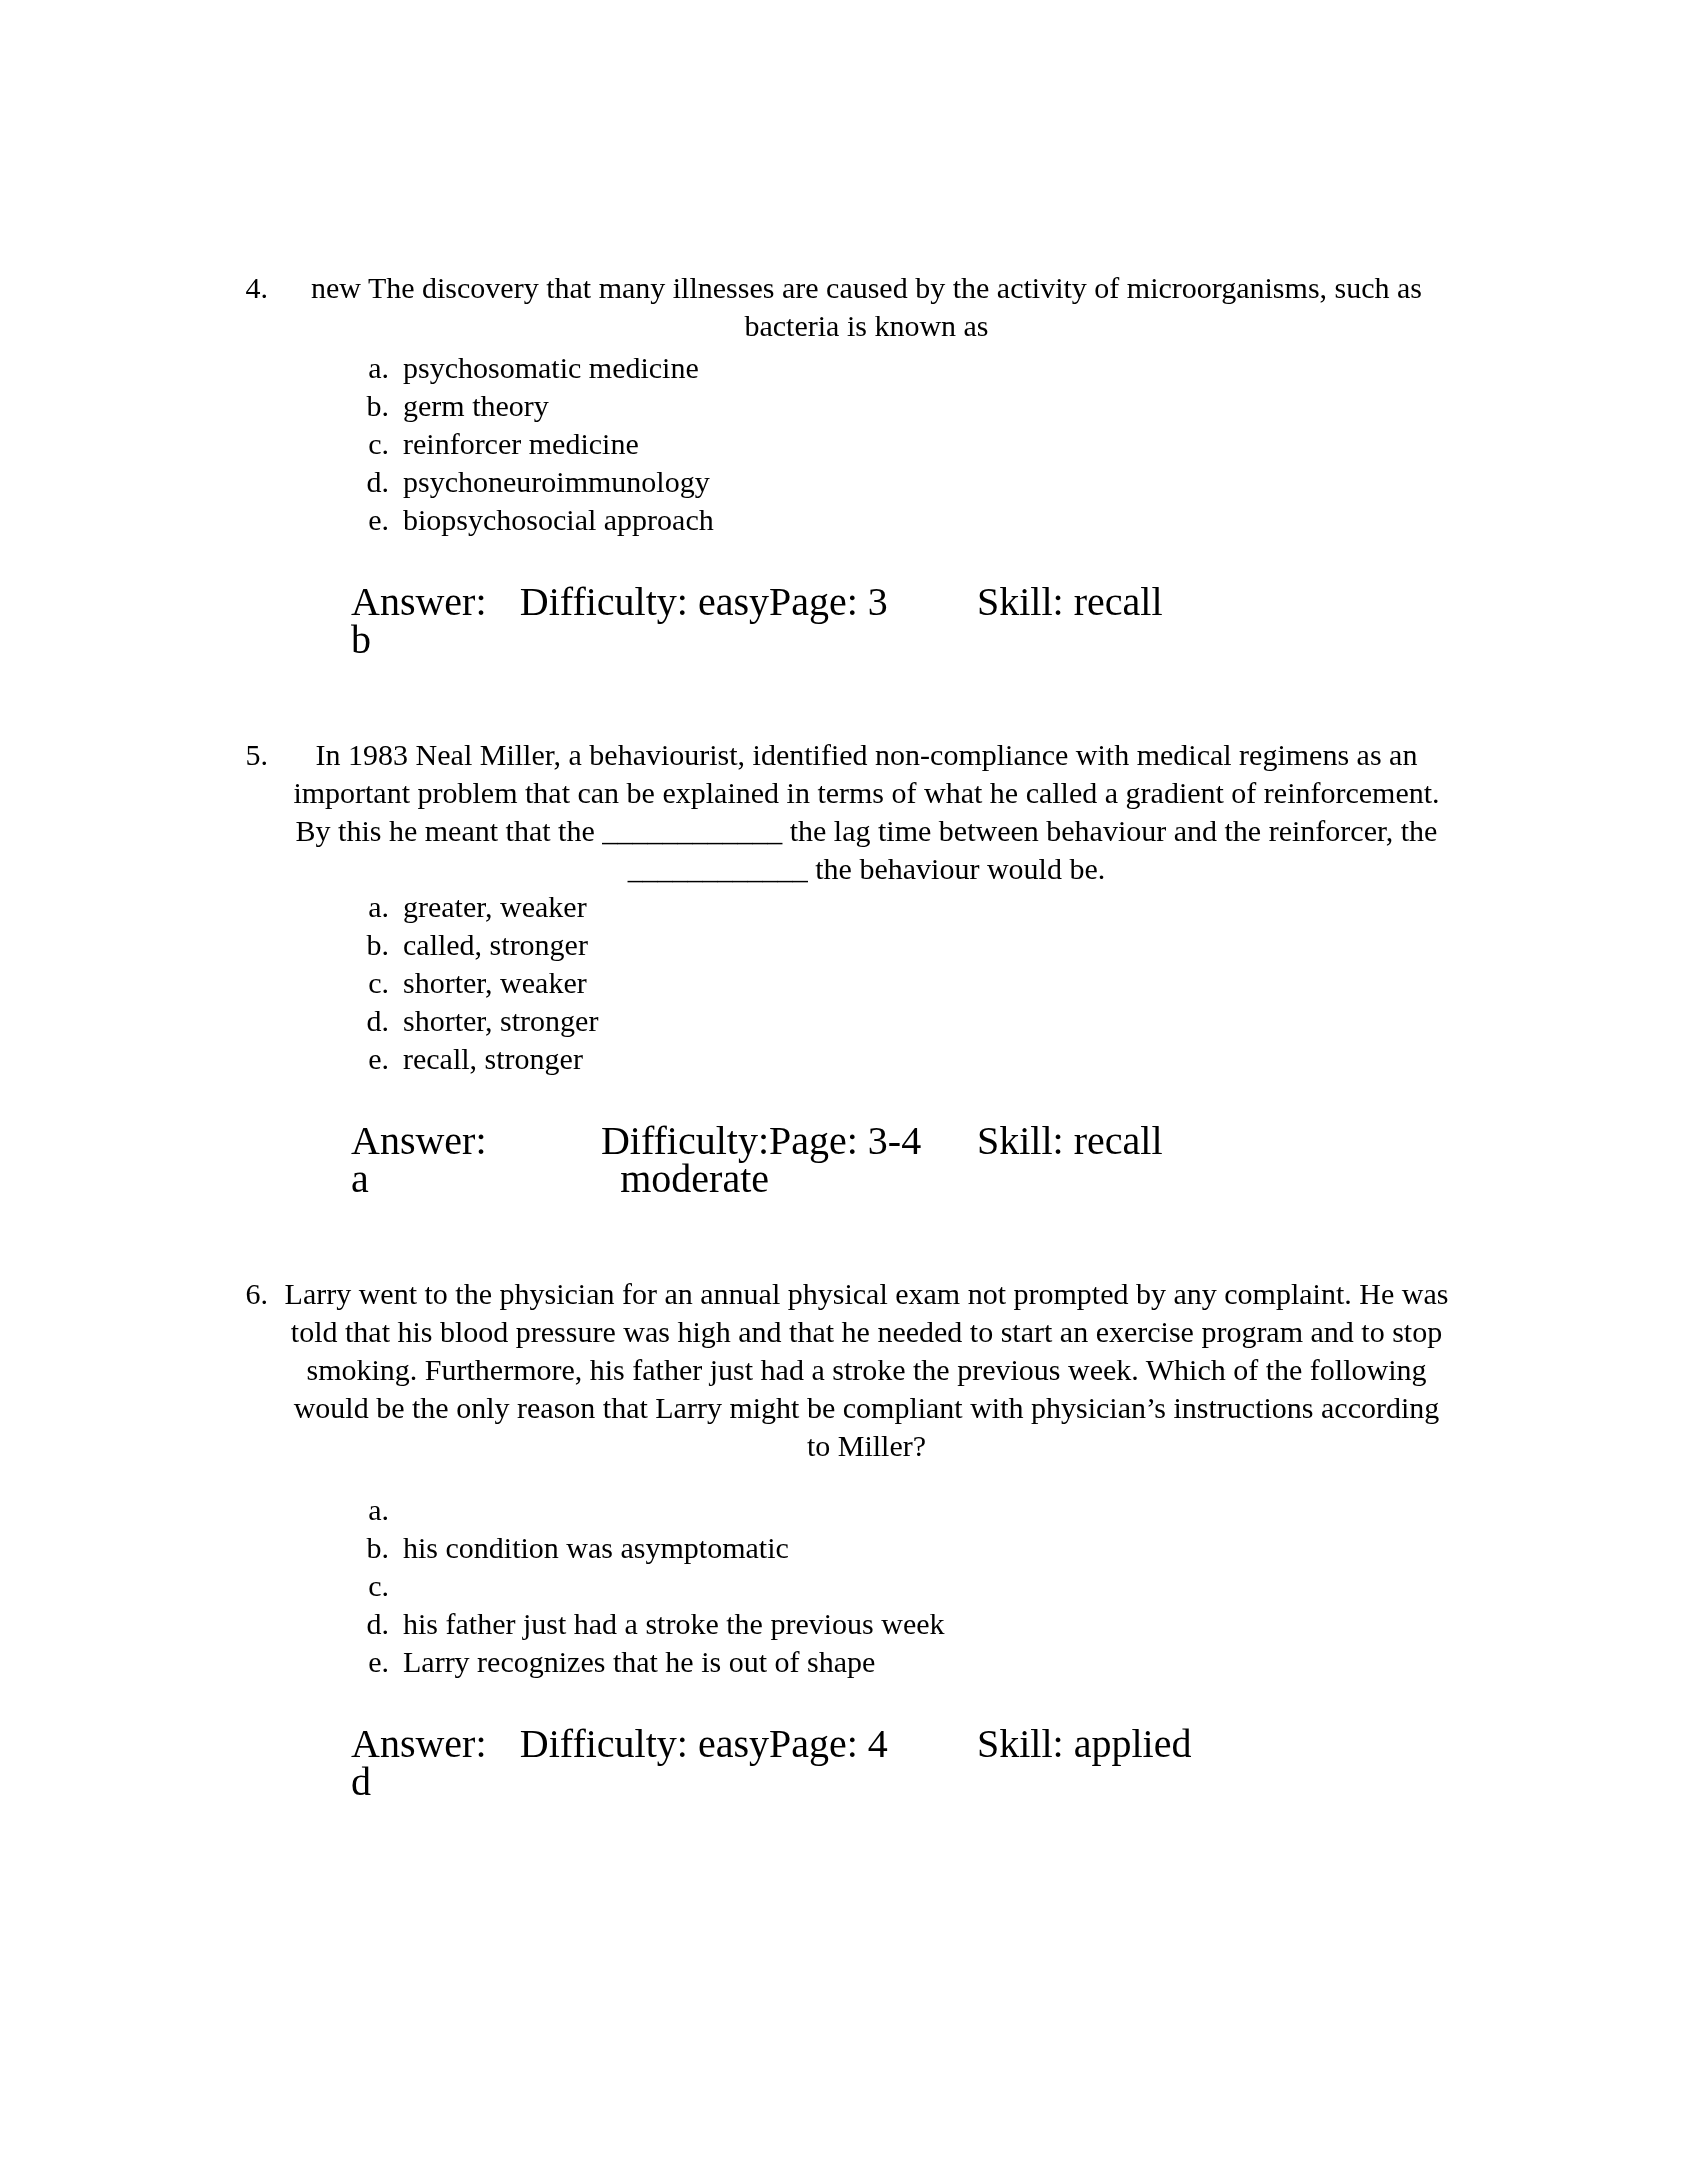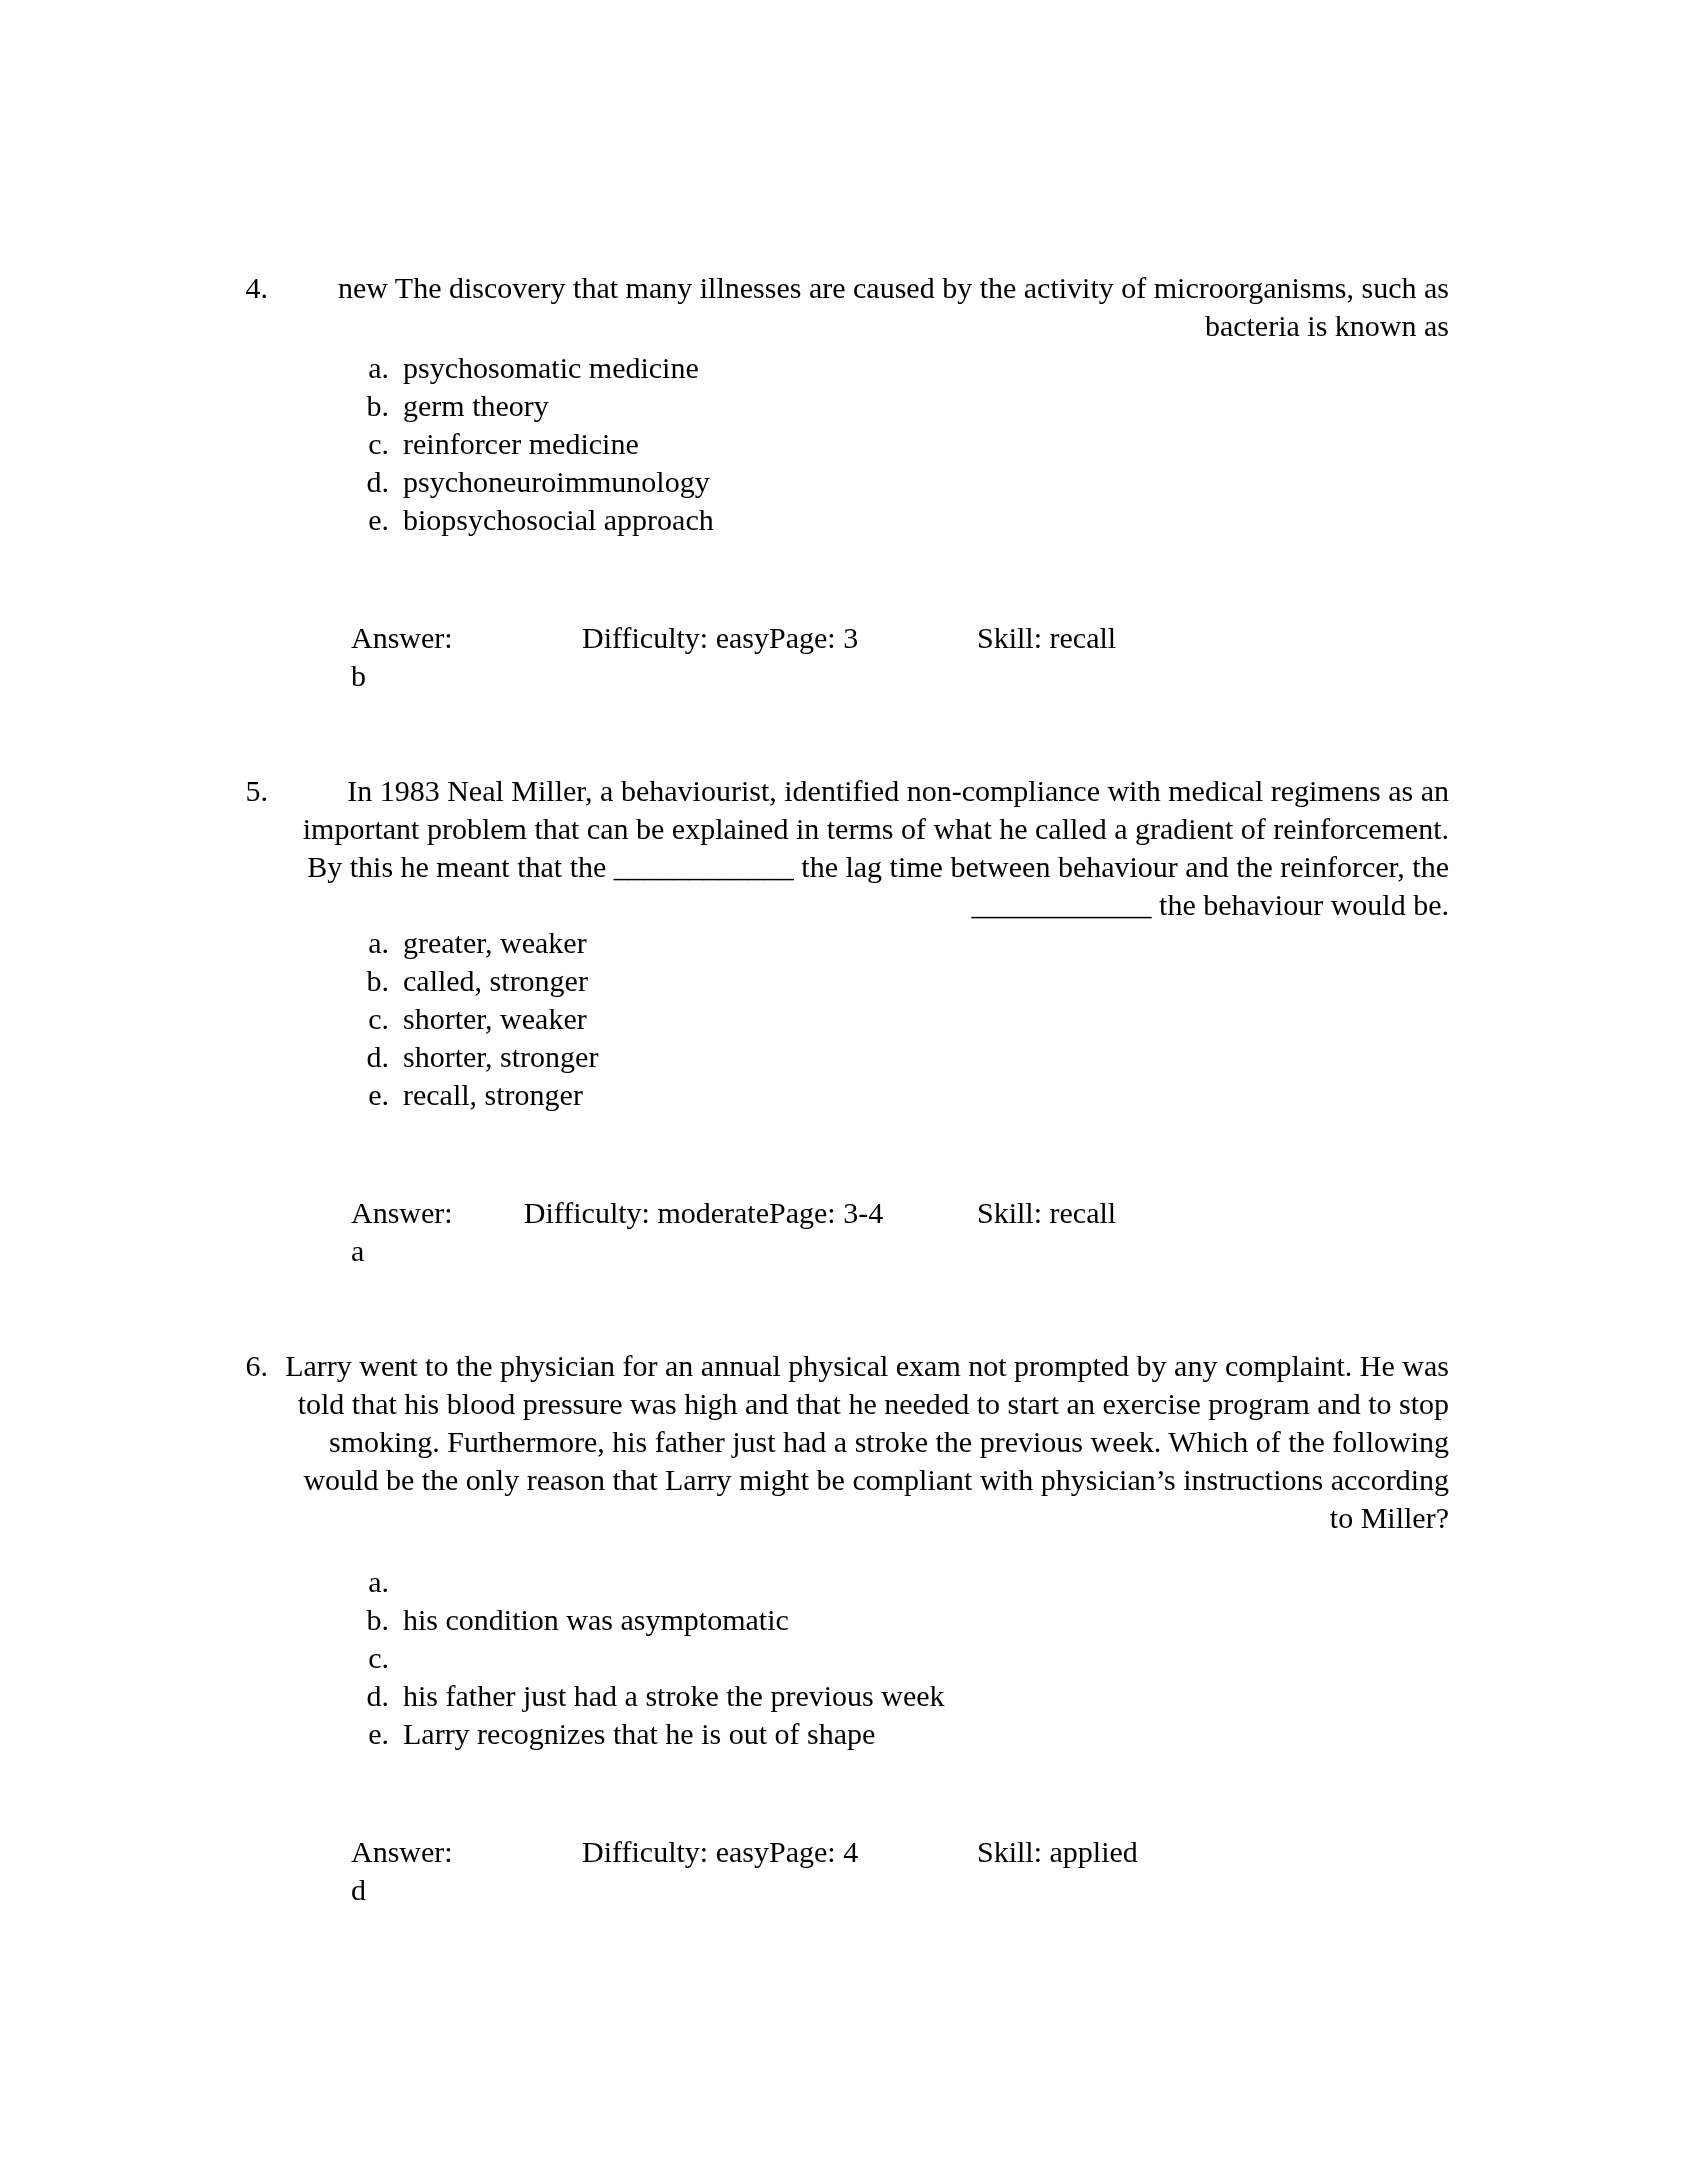--- a/index.html
+++ b/index.html
@@ -35,21 +35,21 @@
     line-height: 38px;
     padding-right: 16px;
     box-sizing: border-box;
   }
   .q-body {
     flex: 1 1 auto;
   }
   .q-stem {
     font-size: 30px;
     line-height: 38px;
-    text-align: right;
+    text-align: center;
   }
   .options {
     margin: 0;
     padding: 0;
     list-style: none;
   }
   .option {
     display: flex;
     flex-direction: row;
     align-items: flex-start;
@@ -62,23 +62,22 @@
     text-align: right;
     padding-right: 14px;
     box-sizing: border-box;
   }
   .opt-text {
     flex: 1 1 auto;
   }
   .meta {
     display: flex;
     flex-direction: row;
-    font-size: 30px;
-    line-height: 38px;
-    margin-top: 36px;
+    font-size: 40px;
+    line-height: 38px;
   }
   .meta .m-answer {
     width: 188px;
     flex: 0 0 188px;
     padding-left: 67px;
     box-sizing: border-box;
   }
   .meta .m-difficulty {
     width: 297px;
     flex: 0 0 297px;

